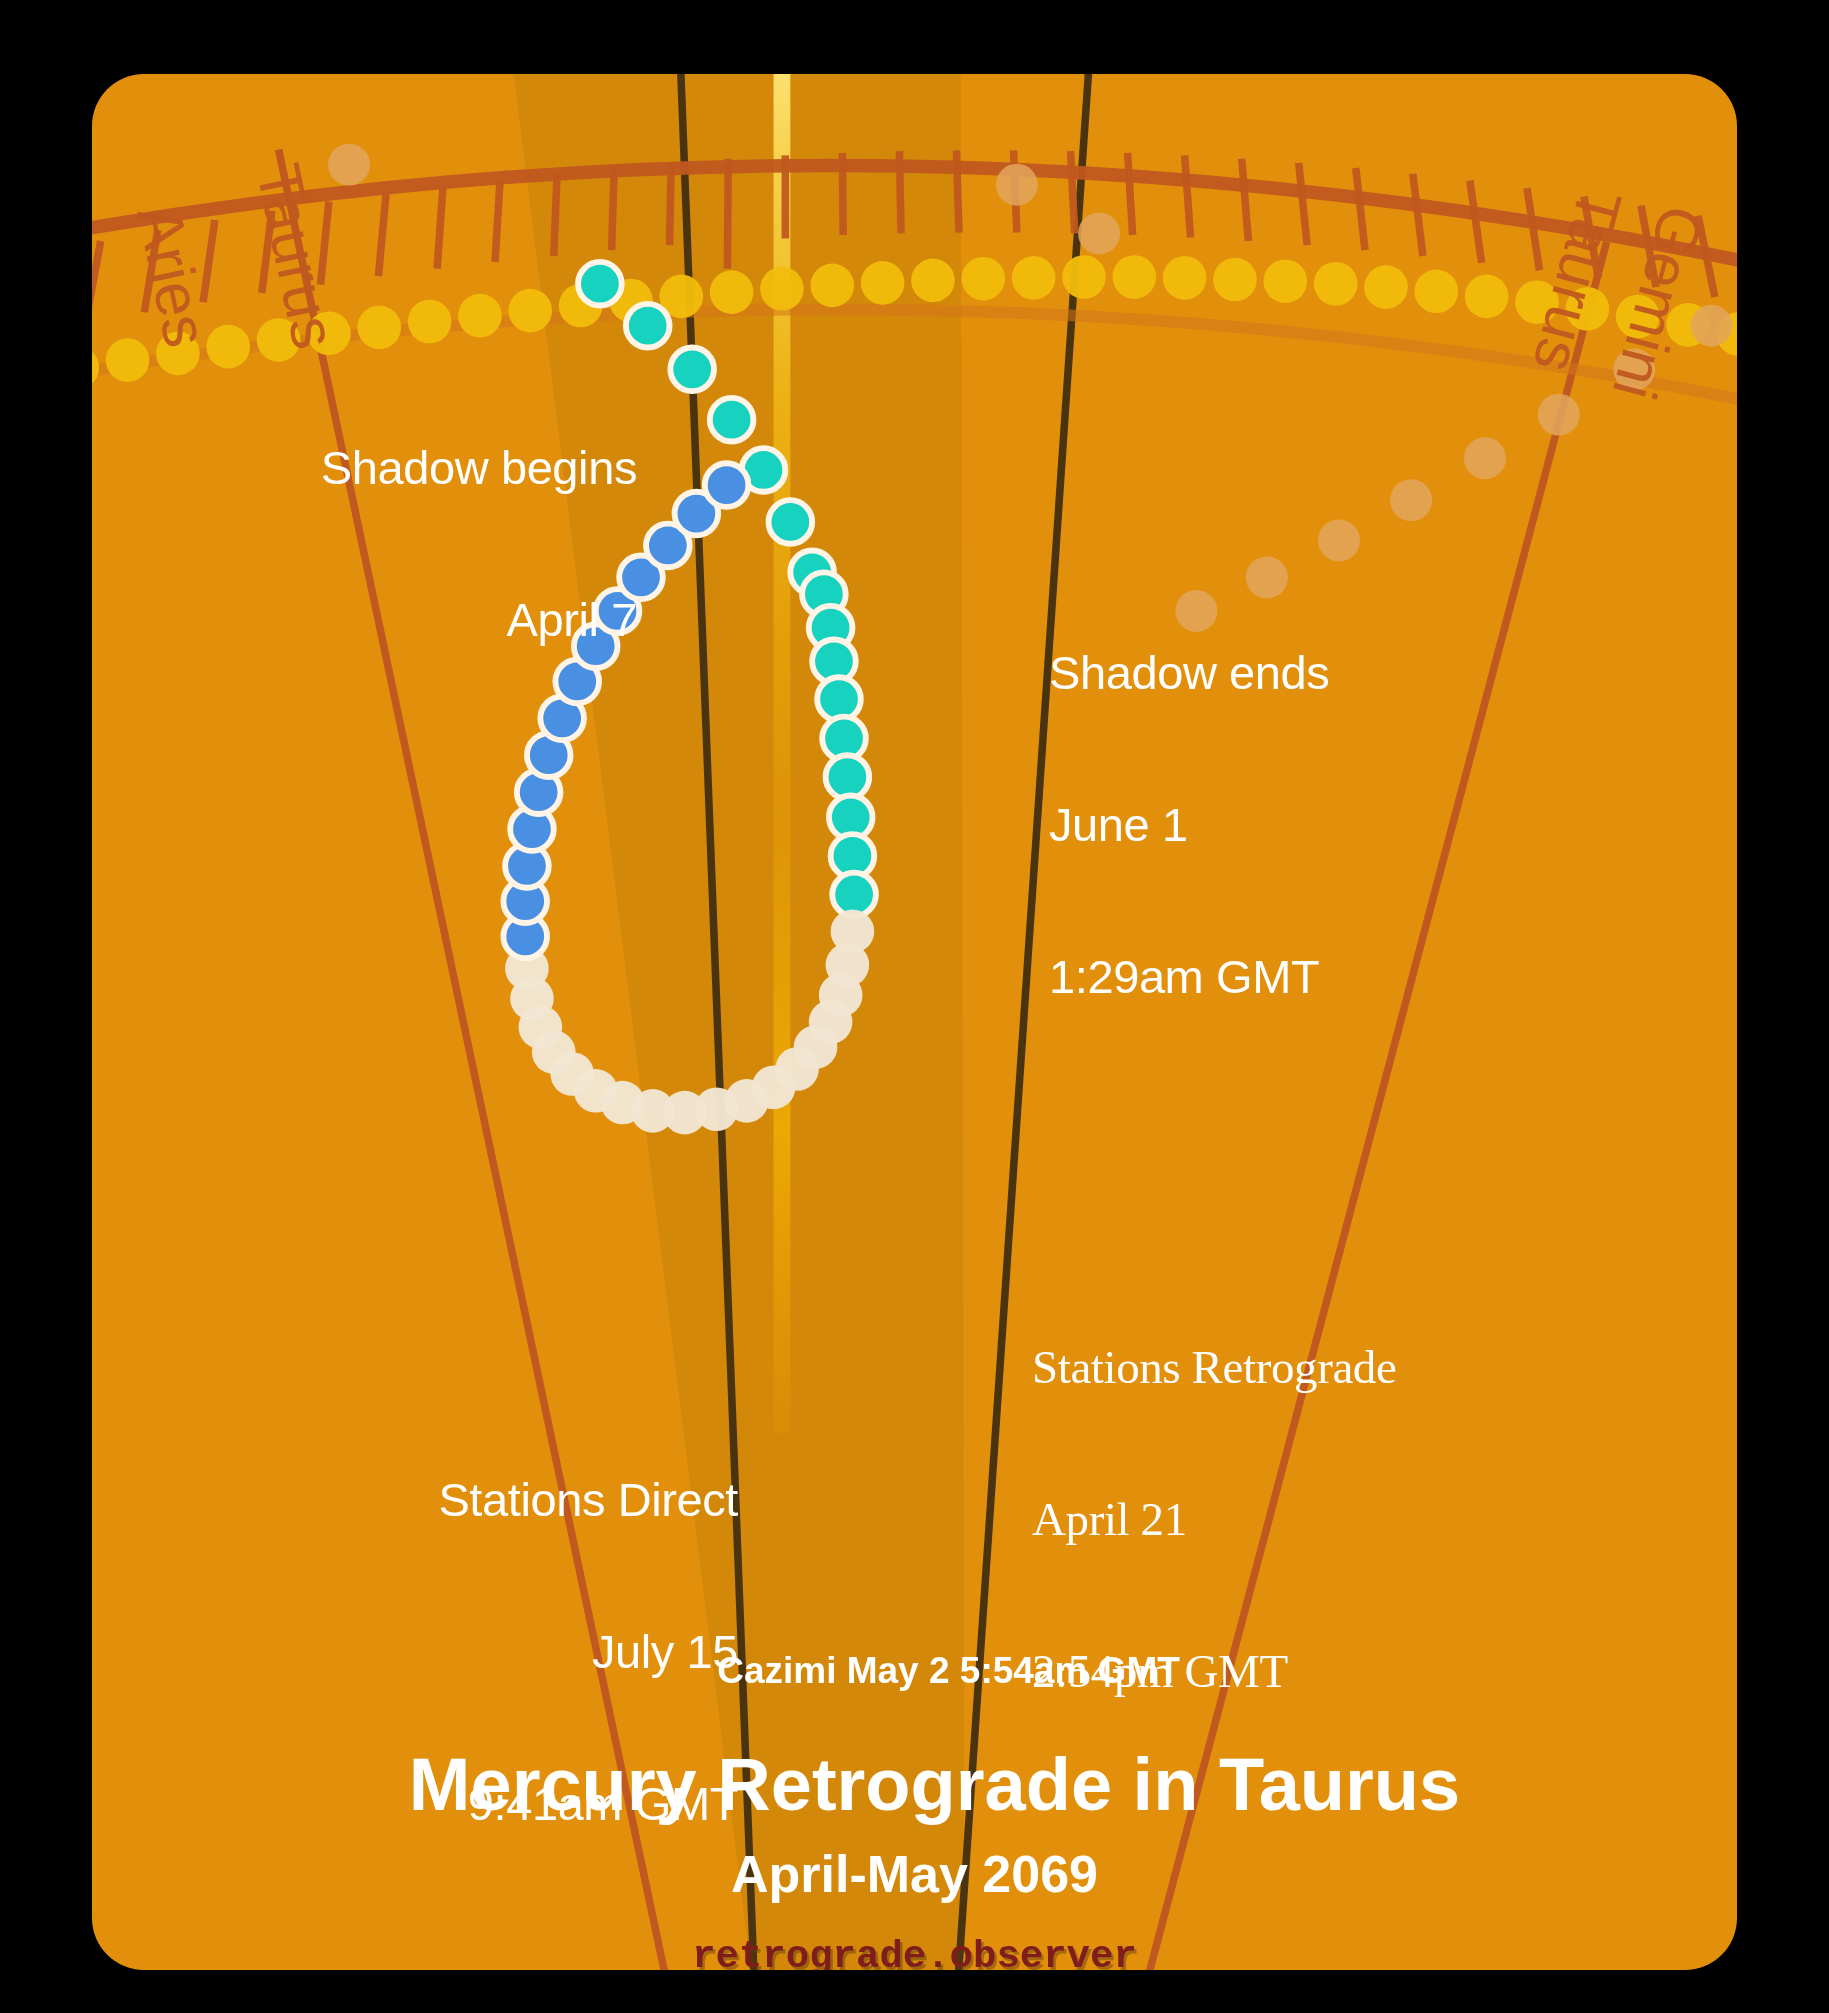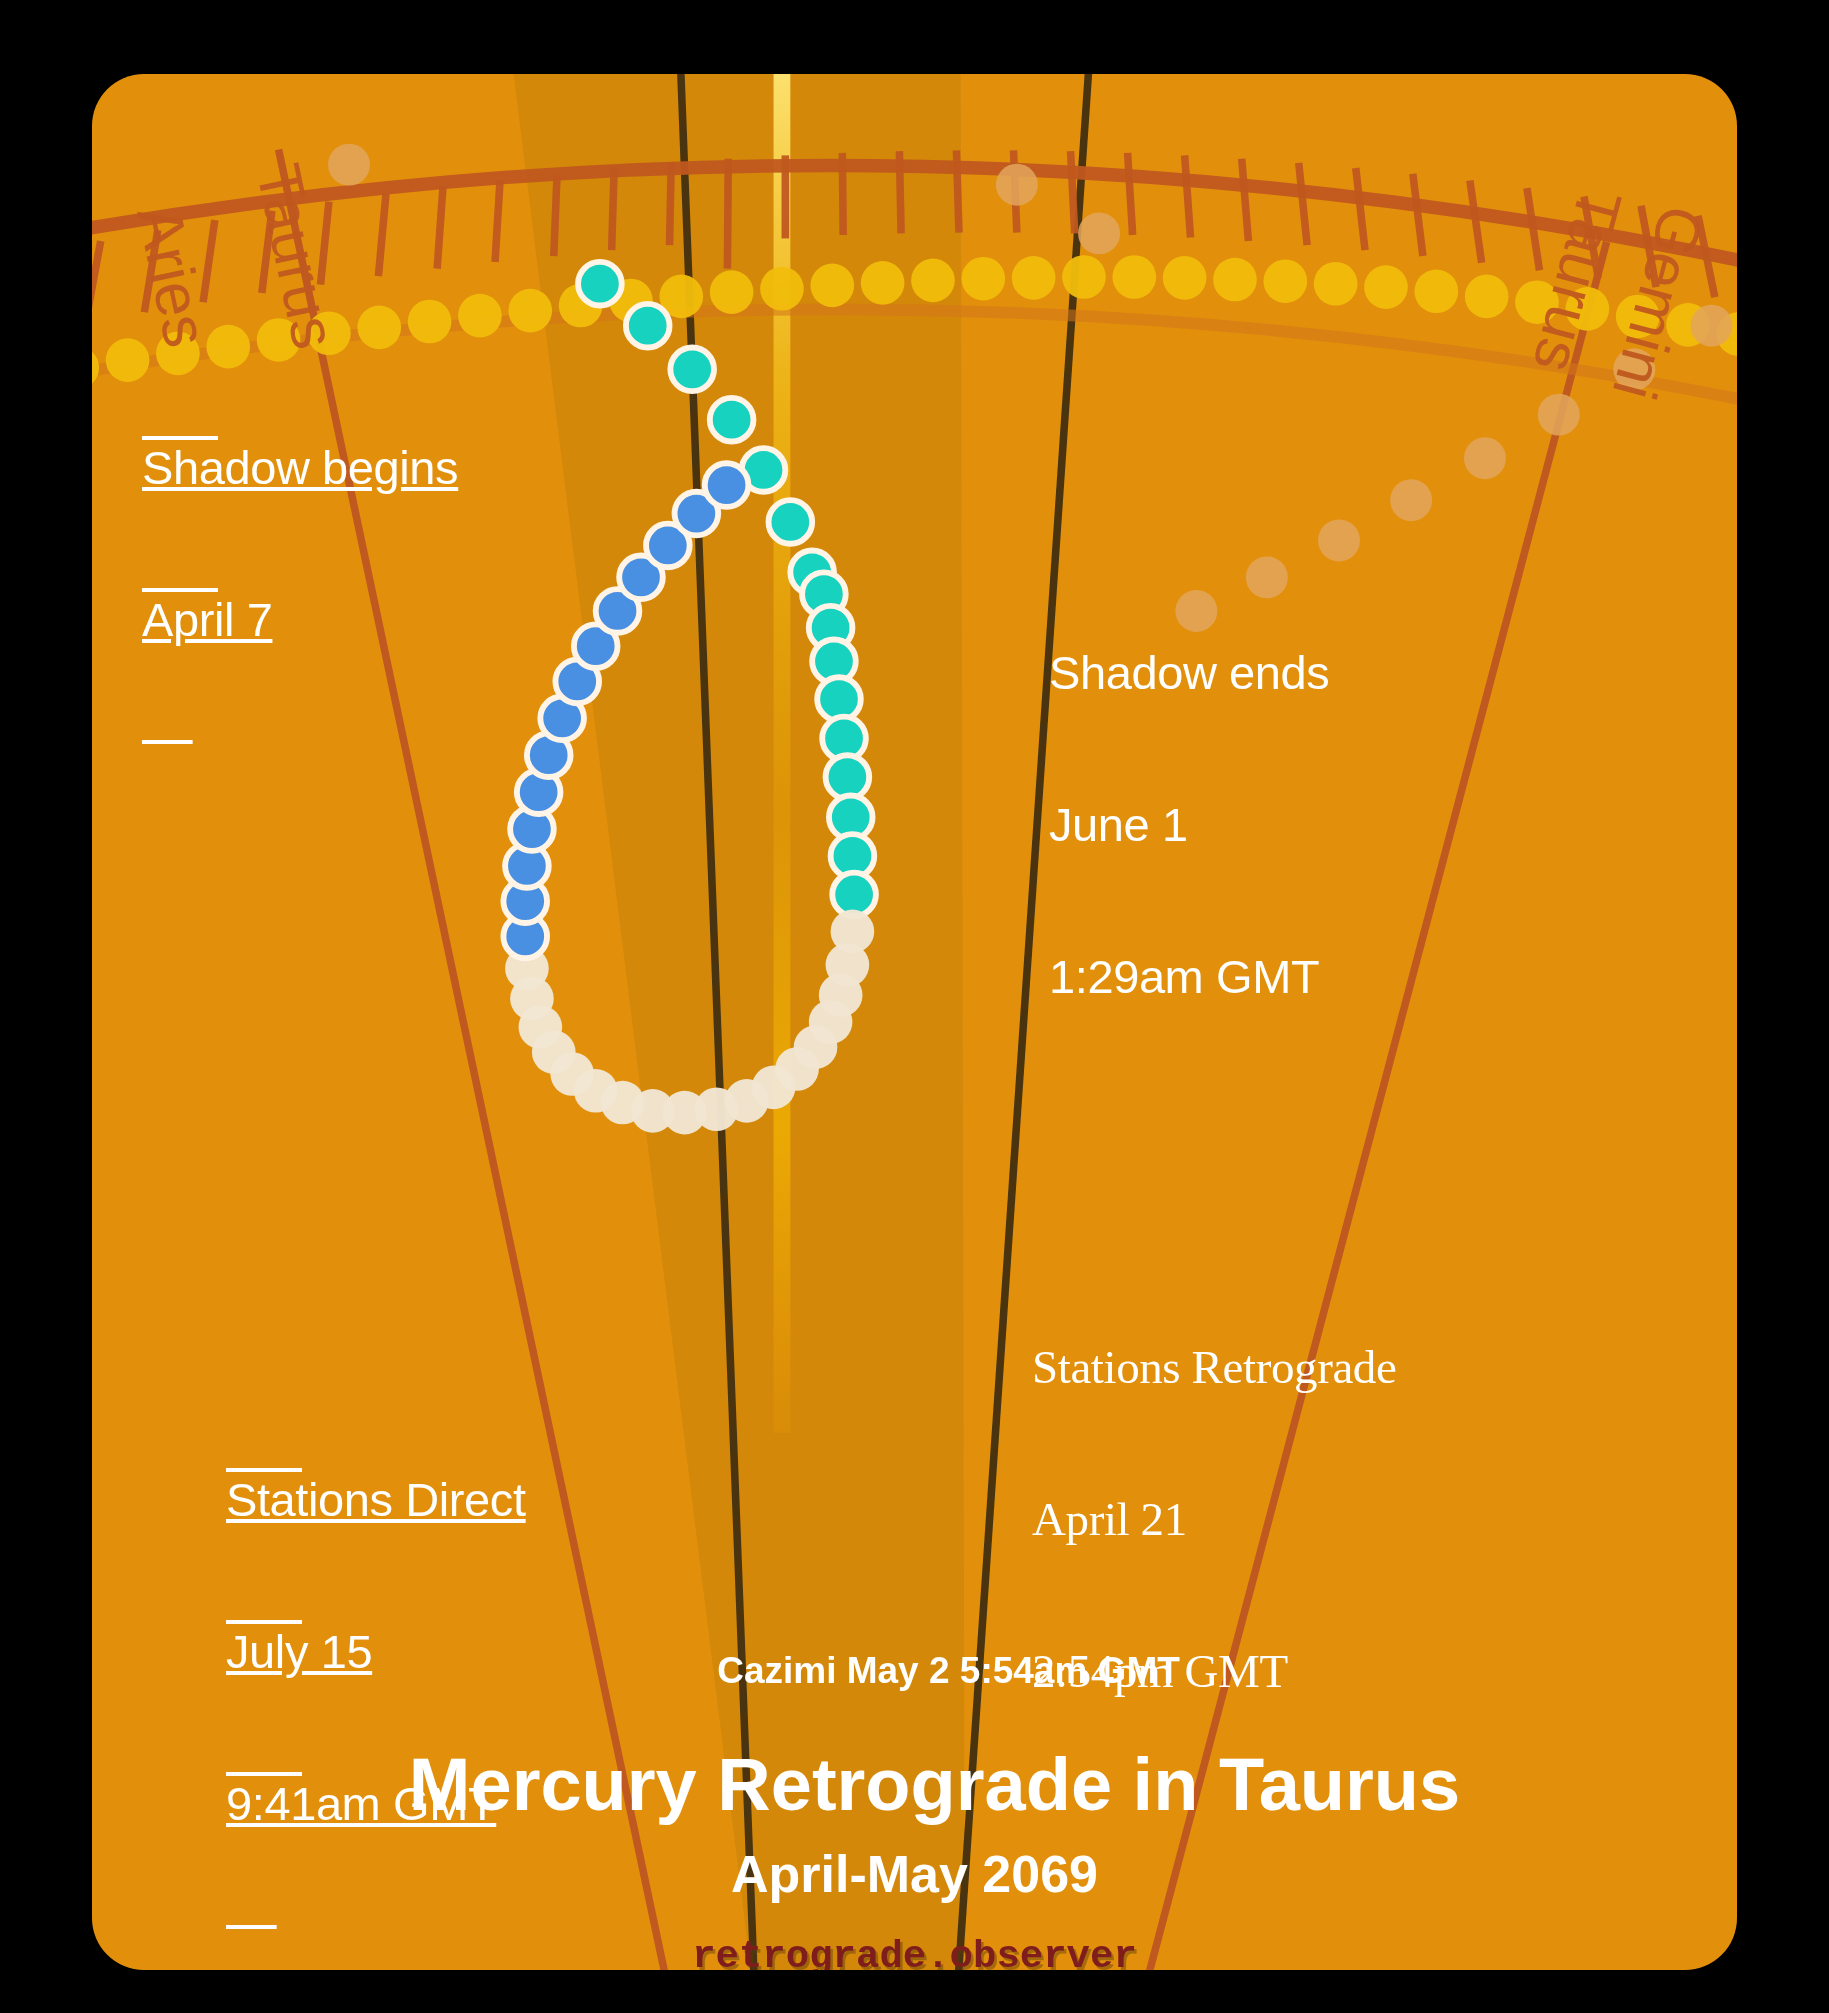--- a/index.html
+++ b/index.html
@@ -4,21 +4,21 @@
 <style>
   html,body{margin:0;padding:0;background:#000;}
   body{width:1829px;height:2014px;overflow:hidden;
        font-family:"Liberation Sans", sans-serif;}
   #stage{position:relative;width:1829px;height:2014px;background:#000;}
   #card{position:absolute;left:92px;top:74px;width:1645px;height:1896px;
         background:#E2900C;border-radius:52px;overflow:hidden;}
   svg.layer{position:absolute;left:0;top:0;width:1645px;height:1896px;display:block;}
   .anno{position:absolute;color:#FFFFFF;font-family:"Liberation Sans",sans-serif;
         font-size:47px;line-height:1.08;white-space:pre;letter-spacing:-0.4px;}
-  .anno.r{text-decoration:underline;}
+  .anno.r{text-align:right;}
   .anno.l{text-align:left;}
   #cazimi{position:absolute;color:#FFFFFF;font-size:37px;font-weight:700;
           width:100%;text-align:center;letter-spacing:0px;padding-left:34px;}
   #maintitle{position:absolute;color:#FFFFFF;font-size:74px;font-weight:700;
           width:100%;text-align:center;letter-spacing:0px;}
   #subtitle{position:absolute;color:#FFFFFF;font-size:52px;font-weight:700;
           width:100%;text-align:center;}
   #siteurl{position:absolute;width:100%;text-align:center;
           font-family:"Liberation Mono","DejaVu Sans Mono",monospace;
           font-size:39px;font-weight:700;color:#7f1d1d;

